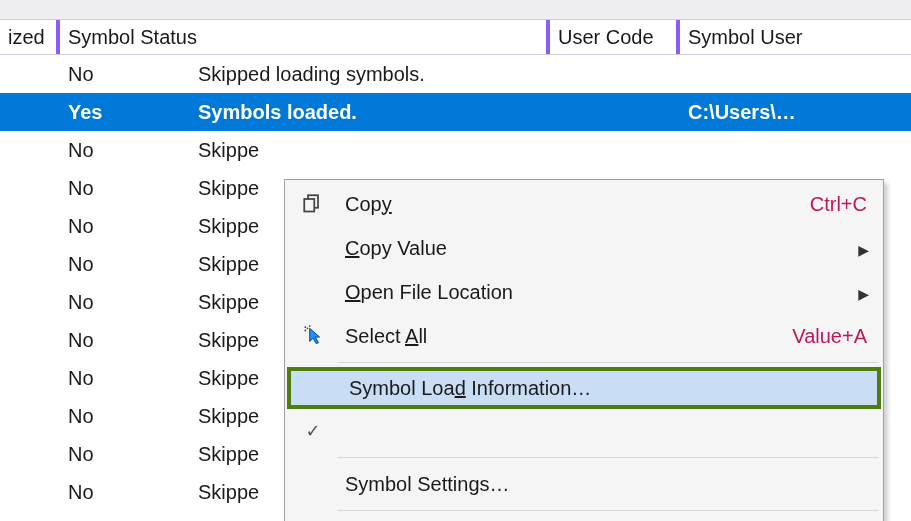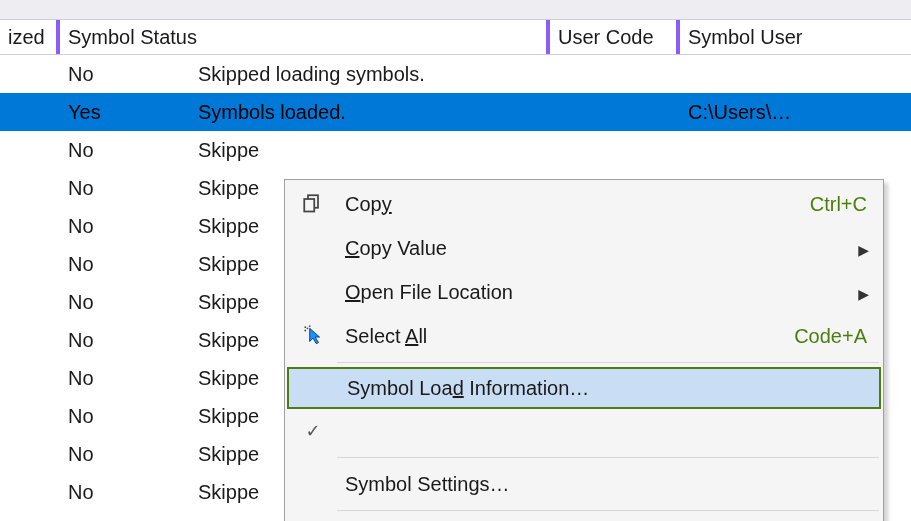--- a/index.html
+++ b/index.html
@@ -41,21 +41,22 @@
   }
   .row {
     display: flex;
     height: 38px;
     align-items: center;
     white-space: nowrap;
     overflow: hidden;
   }
   .row.selected {
     background: #0078d7;
-    color: #000000;
+    color: #ffffff;
+    font-weight: bold;
   }
   .cell {
     padding-left: 8px;
     overflow: hidden;
     white-space: nowrap;
   }
   .col-opt   { width: 60px; flex: 0 0 60px; }
   .col-uc    { width: 130px; flex: 0 0 130px; }
   .col-ss    { width: 490px; flex: 0 0 490px; }
   .col-sf    { width: 231px; flex: 0 0 231px; }
@@ -84,30 +85,30 @@
     align-items: center;
     justify-content: center;
   }
   .menu-label {
     flex: 1 1 auto;
     padding-left: 10px;
   }
   .menu-shortcut {
     flex: 0 0 auto;
     padding-right: 6px;
-    color: #4d7c0f;
+    color: #be185d;
     margin-left: 28px;
   }
   .menu-arrow {
     flex: 0 0 auto;
     padding-right: 4px;
   }
   .menu-item.highlighted {
     background: #c9def5;
-    border: 2px solid #4d7c0f;
+    border: 4px solid #4d7c0f;
     height: 42px;
   }
   .menu-sep {
     height: 1px;
     background: #d7d7d7;
     margin: 4px 2px 4px 50px;
   }
   .underline { text-decoration: underline; }
   .copy-icon-svg { width: 20px; height: 20px; }
   .check-icon { color: #555; font-size: 18px; }
@@ -256,21 +257,21 @@
           <path d="M7 3 L7 15 L10 12 L13 17 L15 16 L12 11 L16 11 Z" fill="#1e90ff" stroke="#003a7a" stroke-width="0.8"></path>
           <circle cx="5" cy="3" r="0.8" fill="#444"></circle>
           <circle cx="3" cy="5" r="0.8" fill="#444"></circle>
           <circle cx="3" cy="2" r="0.8" fill="#444"></circle>
           <circle cx="7" cy="1" r="0.8" fill="#444"></circle>
         </svg>
       </span>
       <span class="menu-label">
         <span>Select </span><span class="underline">A</span><span>ll</span>
       </span>
-      <span class="menu-shortcut">Code+A</span>
+      <span class="menu-shortcut">Value+A</span>
     </div>
 
     <div class="menu-sep"></div>
 
     <div class="menu-item highlighted">
       <span class="menu-icon-slot"></span>
       <span class="menu-label">
         <span>Symbol Loa</span><span class="underline">d</span><span> Information…</span>
       </span>
     </div>

